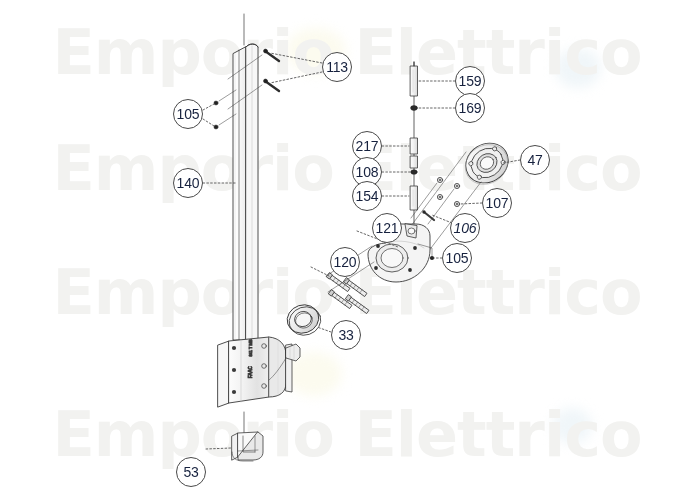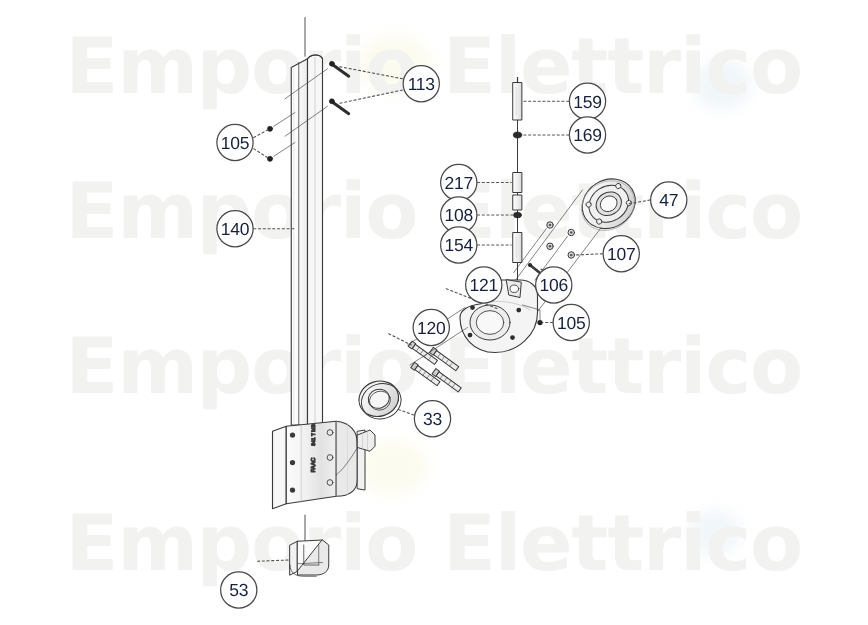--- a/index.html
+++ b/index.html
@@ -380,20 +380,20 @@
   <div class="callout" style="left:337px; top:67px;">113</div>
   <div class="callout" style="left:188px; top:114px;">105</div>
   <div class="callout" style="left:188px; top:183px;">140</div>
   <div class="callout" style="left:470px; top:81px;">159</div>
   <div class="callout" style="left:470px; top:108px;text-align:right;">169</div>
   <div class="callout" style="left:367px; top:146px;">217</div>
   <div class="callout" style="left:367px; top:172px;">108</div>
   <div class="callout" style="left:367px; top:196px;">154</div>
   <div class="callout" style="left:535px; top:160px;">47</div>
   <div class="callout" style="left:497px; top:203px;">107</div>
-  <div class="callout" style="left:443px; top:228px;">106</div>
+  <div class="callout" style="left:465px; top:228px;font-style:italic;">106</div>
   <div class="callout" style="left:342px; top:228px;margin-left:30px;">121</div>
   <div class="callout" style="left:457px; top:258px;">105</div>
   <div class="callout" style="left:297px; top:262px;margin-left:33px;">120</div>
   <div class="callout" style="left:346px; top:335px;">33</div>
   <div class="callout" style="left:191px; top:472px;">53</div>
 
 </div>
 
 </body></html>

